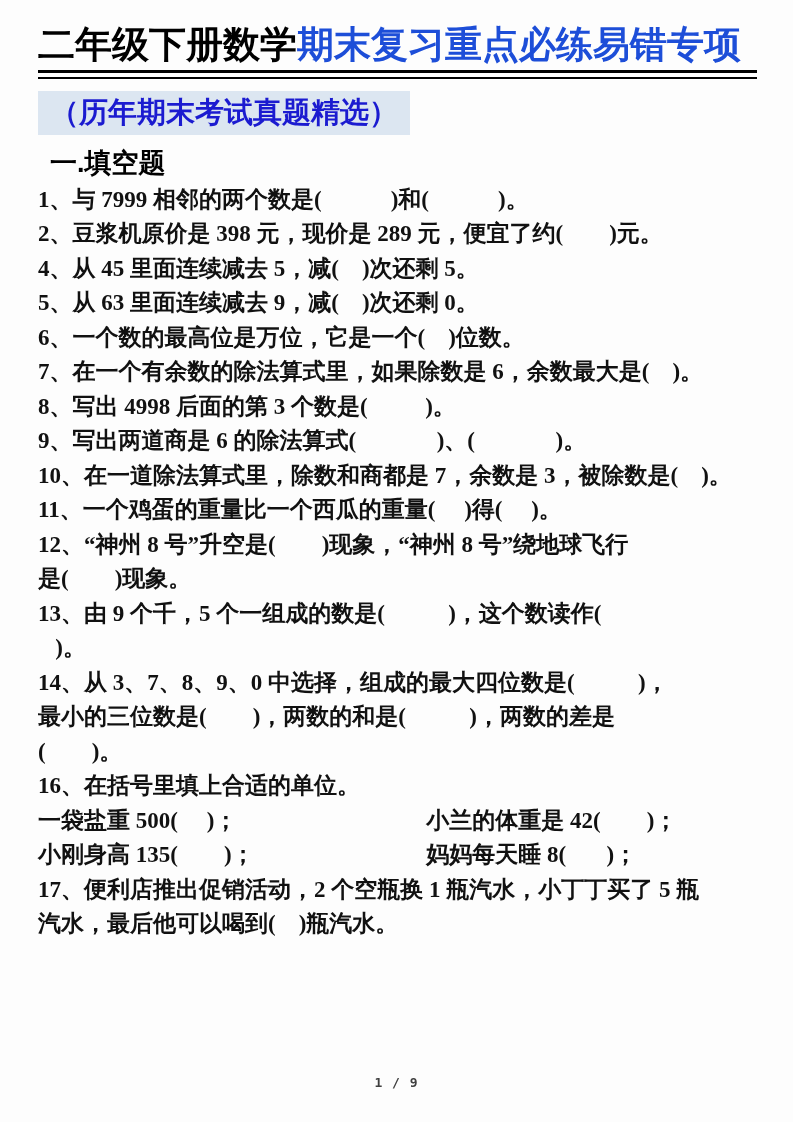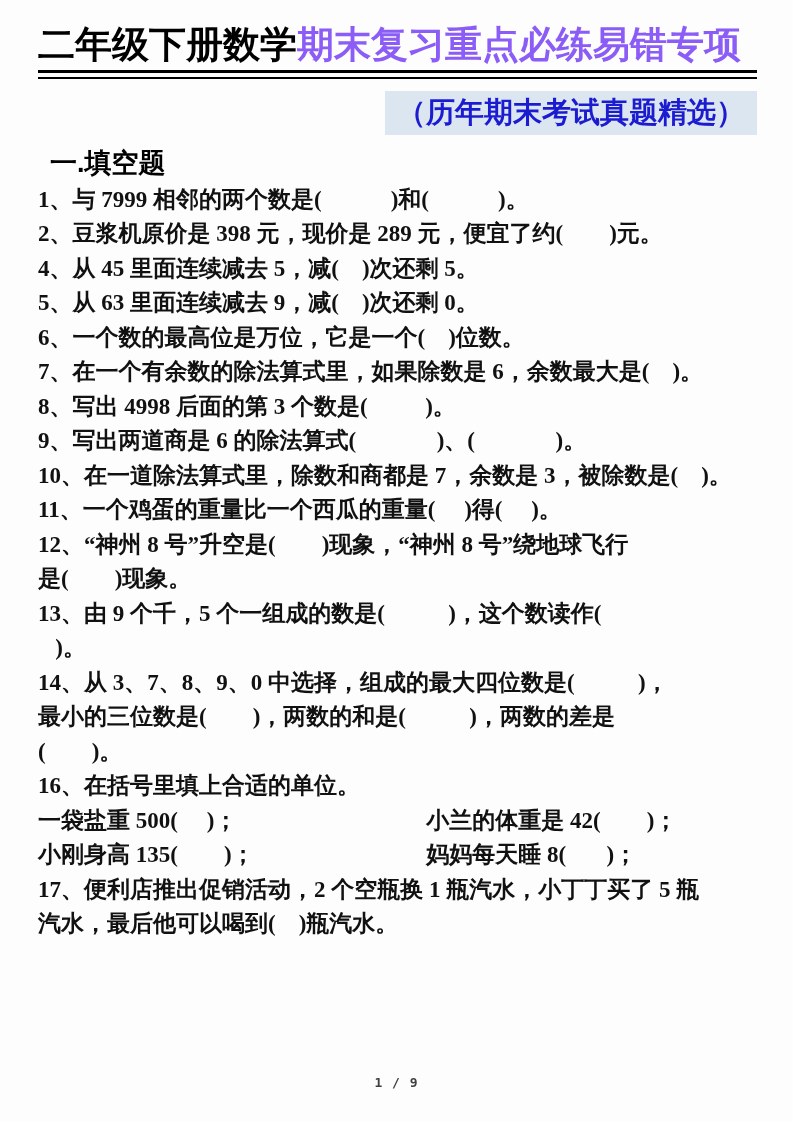--- a/index.html
+++ b/index.html
@@ -17,28 +17,28 @@
   .title {
     margin: 0;
     font-family: "Liberation Sans", "DejaVu Sans", sans-serif;
     font-weight: 700;
     font-size: 37px;
     line-height: 1.15;
     white-space: nowrap;
     letter-spacing: 0;
     color: #000;
   }
-  .title .red-part { color: #8b5cf6; }
+  .title .red-part { color: #1d4ed8; }
   .title-rule {
     margin-top: 3px;
     height: 4px;
     border-top: 3px solid #000;
     border-bottom: 2px solid #000;
   }
-  .subtitle-row { text-align: right; margin-top: 12px; }
+  .subtitle-row { text-align: left; margin-top: 12px; }
   .subtitle {
     display: inline-block;
     background: #dce6f1;
     color: #1b1bd0;
     font-family: "Liberation Sans", "DejaVu Sans", sans-serif;
     font-weight: 700;
     font-size: 29px;
     line-height: 1.25;
     padding: 3px 12px 5px 12px;
   }

